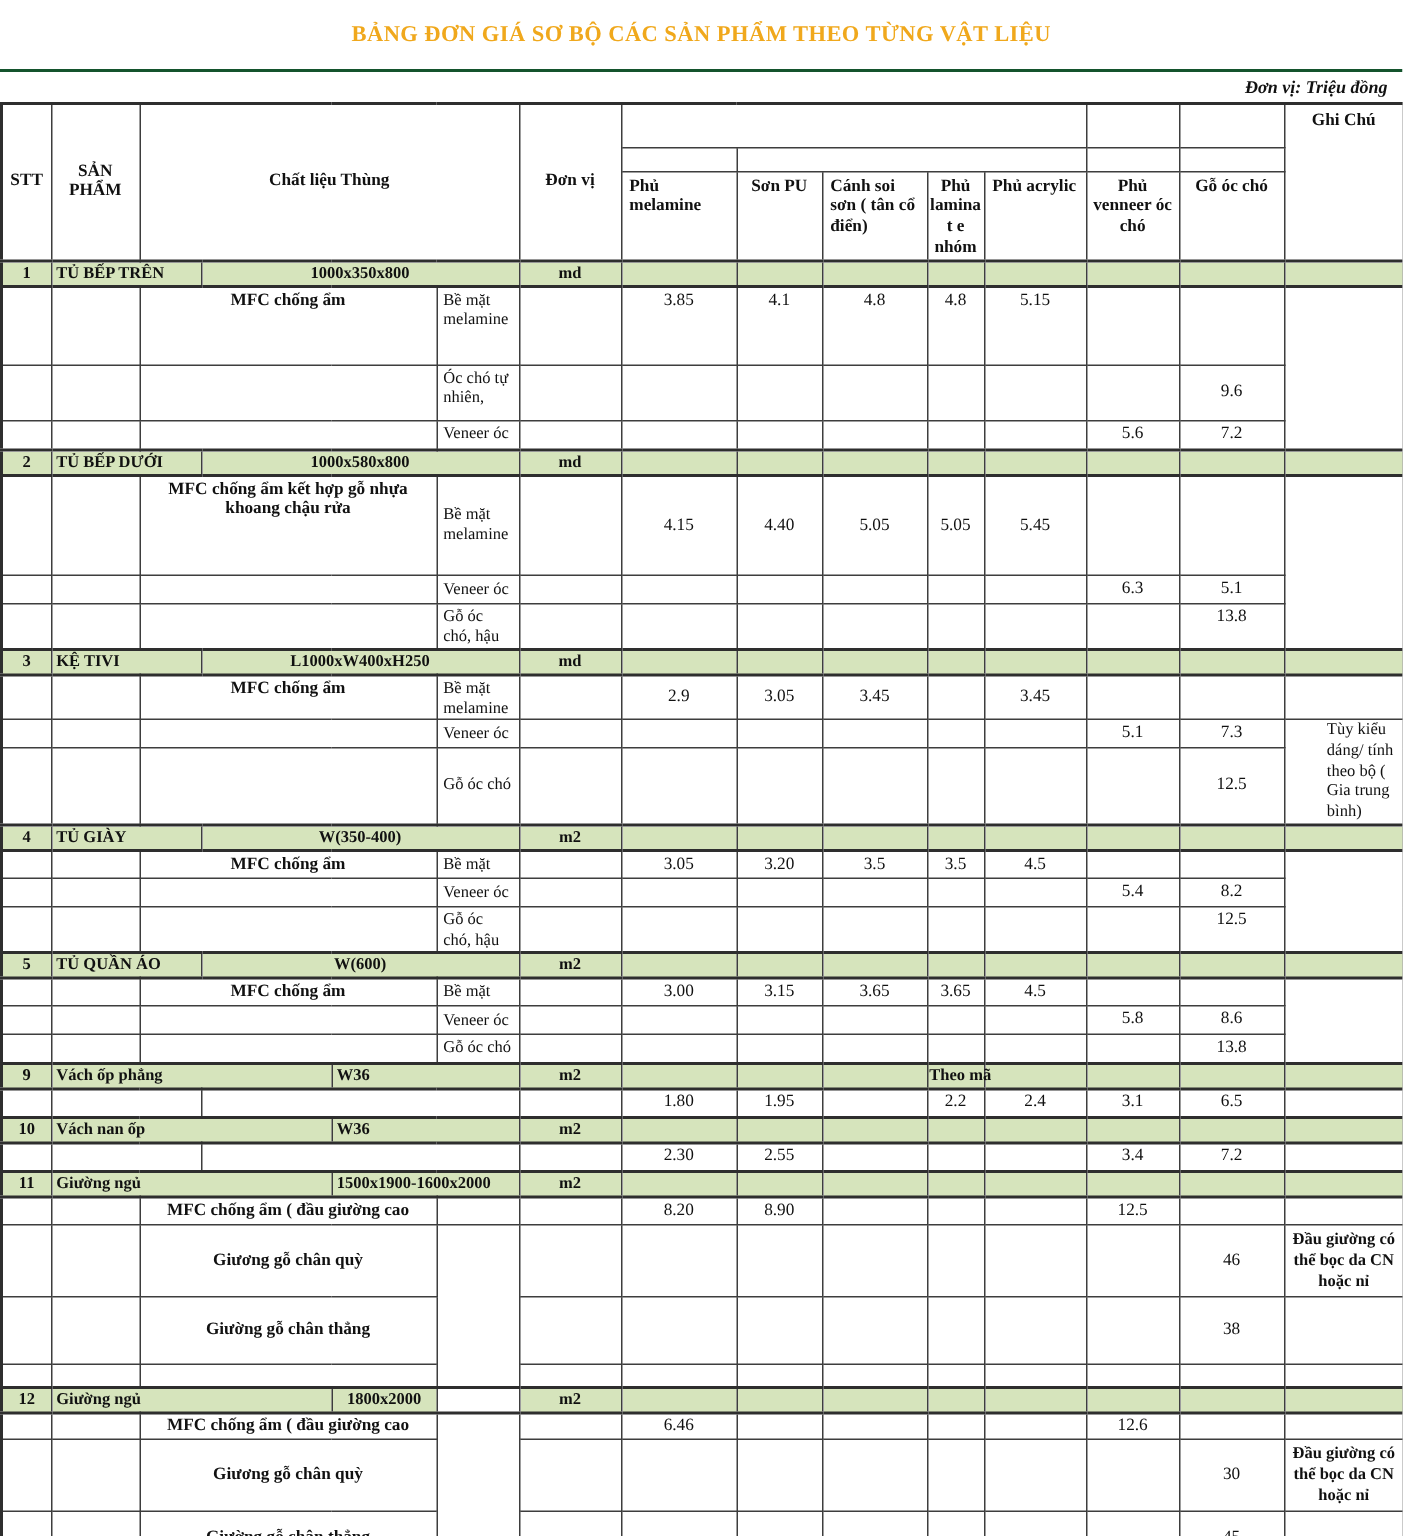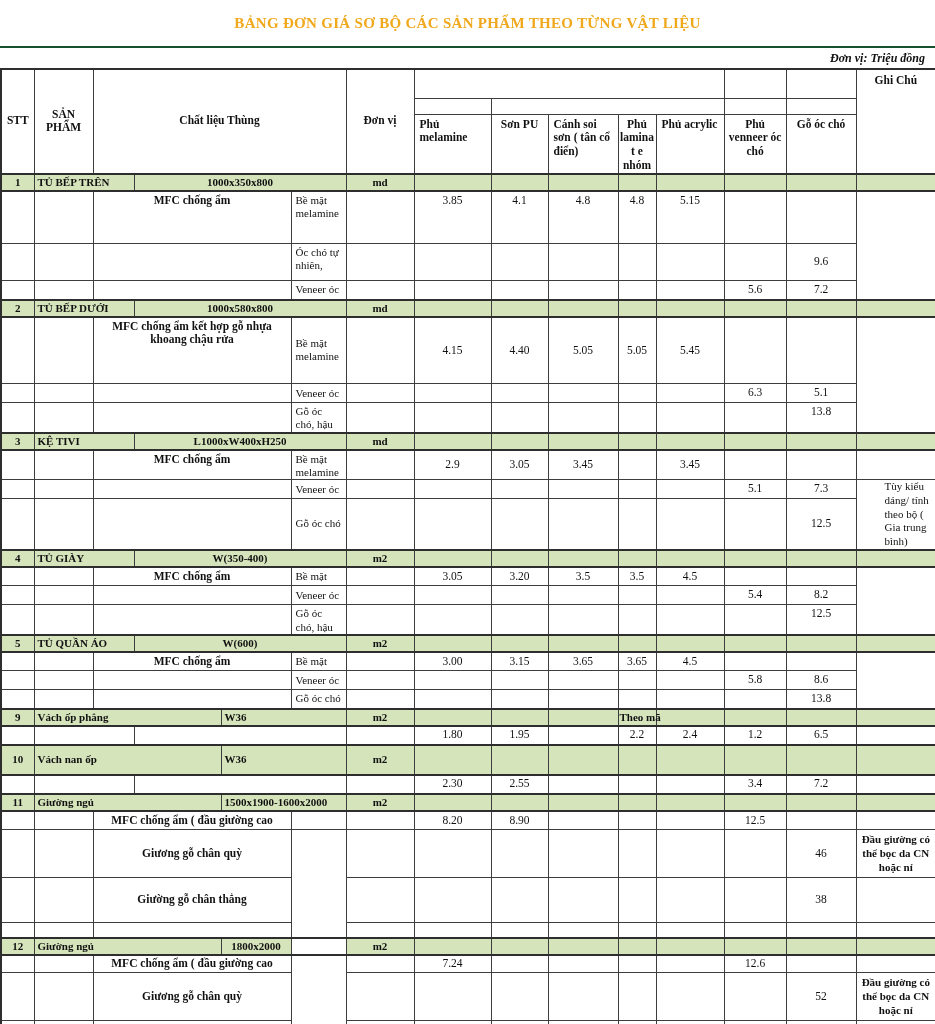--- a/index.html
+++ b/index.html
@@ -391,26 +391,26 @@
 <tr style="height:19px">
  <td></td>
  <td colspan="2"></td>
  <td colspan="3"></td>
  <td></td>
  <td class="num">1.80</td>
  <td class="num">1.95</td>
  <td></td>
  <td class="num">2.2</td>
  <td class="num">2.4</td>
- <td class="num">1.2</td>
+ <td class="num">3.1</td>
  <td class="num">6.5</td>
  <td></td>
 </tr>
 
-<tr class="g" style="height:30px">
+<tr class="g" style="height:17px">
  <td class="ctr">10</td>
  <td colspan="3">Vách nan ốp</td>
  <td colspan="2">W36</td>
  <td class="ctr">m2</td>
  <td></td>
         <td></td>
         <td></td>
         <td></td>
         <td></td>
         <td></td>
@@ -519,41 +519,41 @@
         <td></td>
         <td></td>
  <td></td>
 </tr>
 <tr style="height:18px">
  <td></td>
         <td></td>
  <td colspan="3" class="matc" style="white-space:nowrap">MFC chống ẩm ( đầu giường cao</td>
  <td rowspan="3" class="strip nb-t"></td>
  <td></td>
- <td class="num">7.24</td>
+ <td class="num">6.46</td>
  <td></td>
         <td></td>
         <td></td>
         <td></td>
  <td class="num">12.6</td>
  <td></td>
  <td></td>
 </tr>
 <tr style="height:48px">
  <td></td>
         <td></td>
  <td colspan="3" class="matc">Giương gỗ chân quỳ</td>
  <td></td>
  <td></td>
         <td></td>
         <td></td>
         <td></td>
         <td></td>
  <td></td>
- <td class="num">52</td>
+ <td class="num">30</td>
  <td class="noteb">Đầu giường có thể bọc da CN hoặc nỉ</td>
 </tr>
 <tr style="height:36px">
  <td></td>
         <td></td>
  <td colspan="3" class="matc">Giường gỗ chân thẳng</td>
  <td></td>
  <td></td>
         <td></td>
         <td></td>

